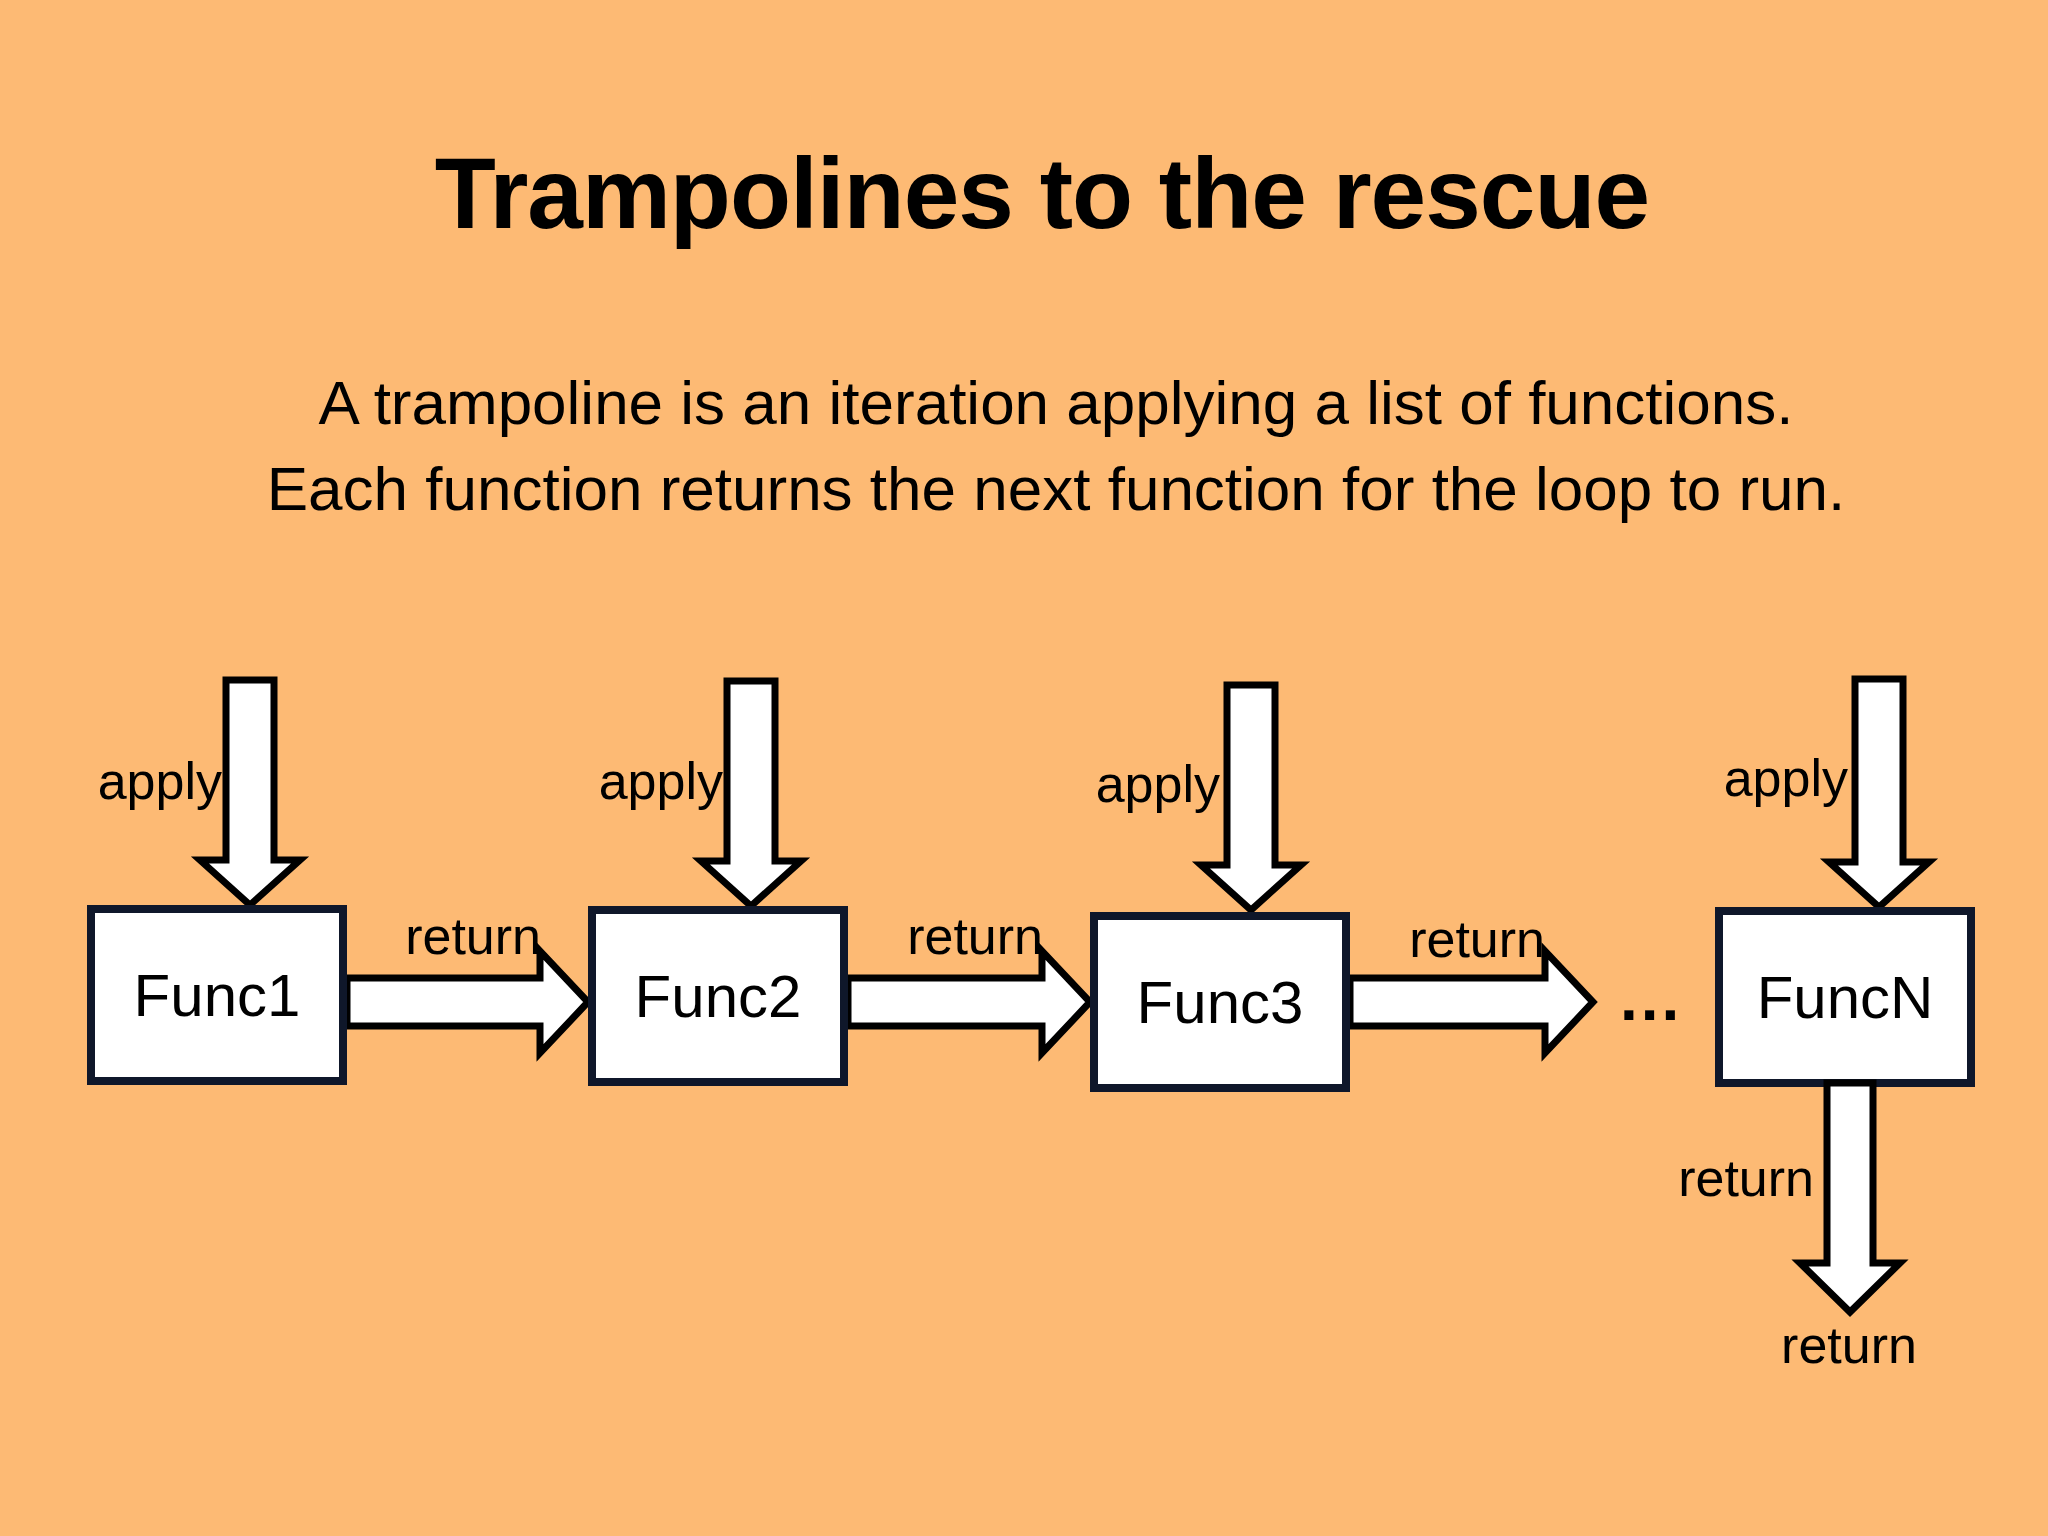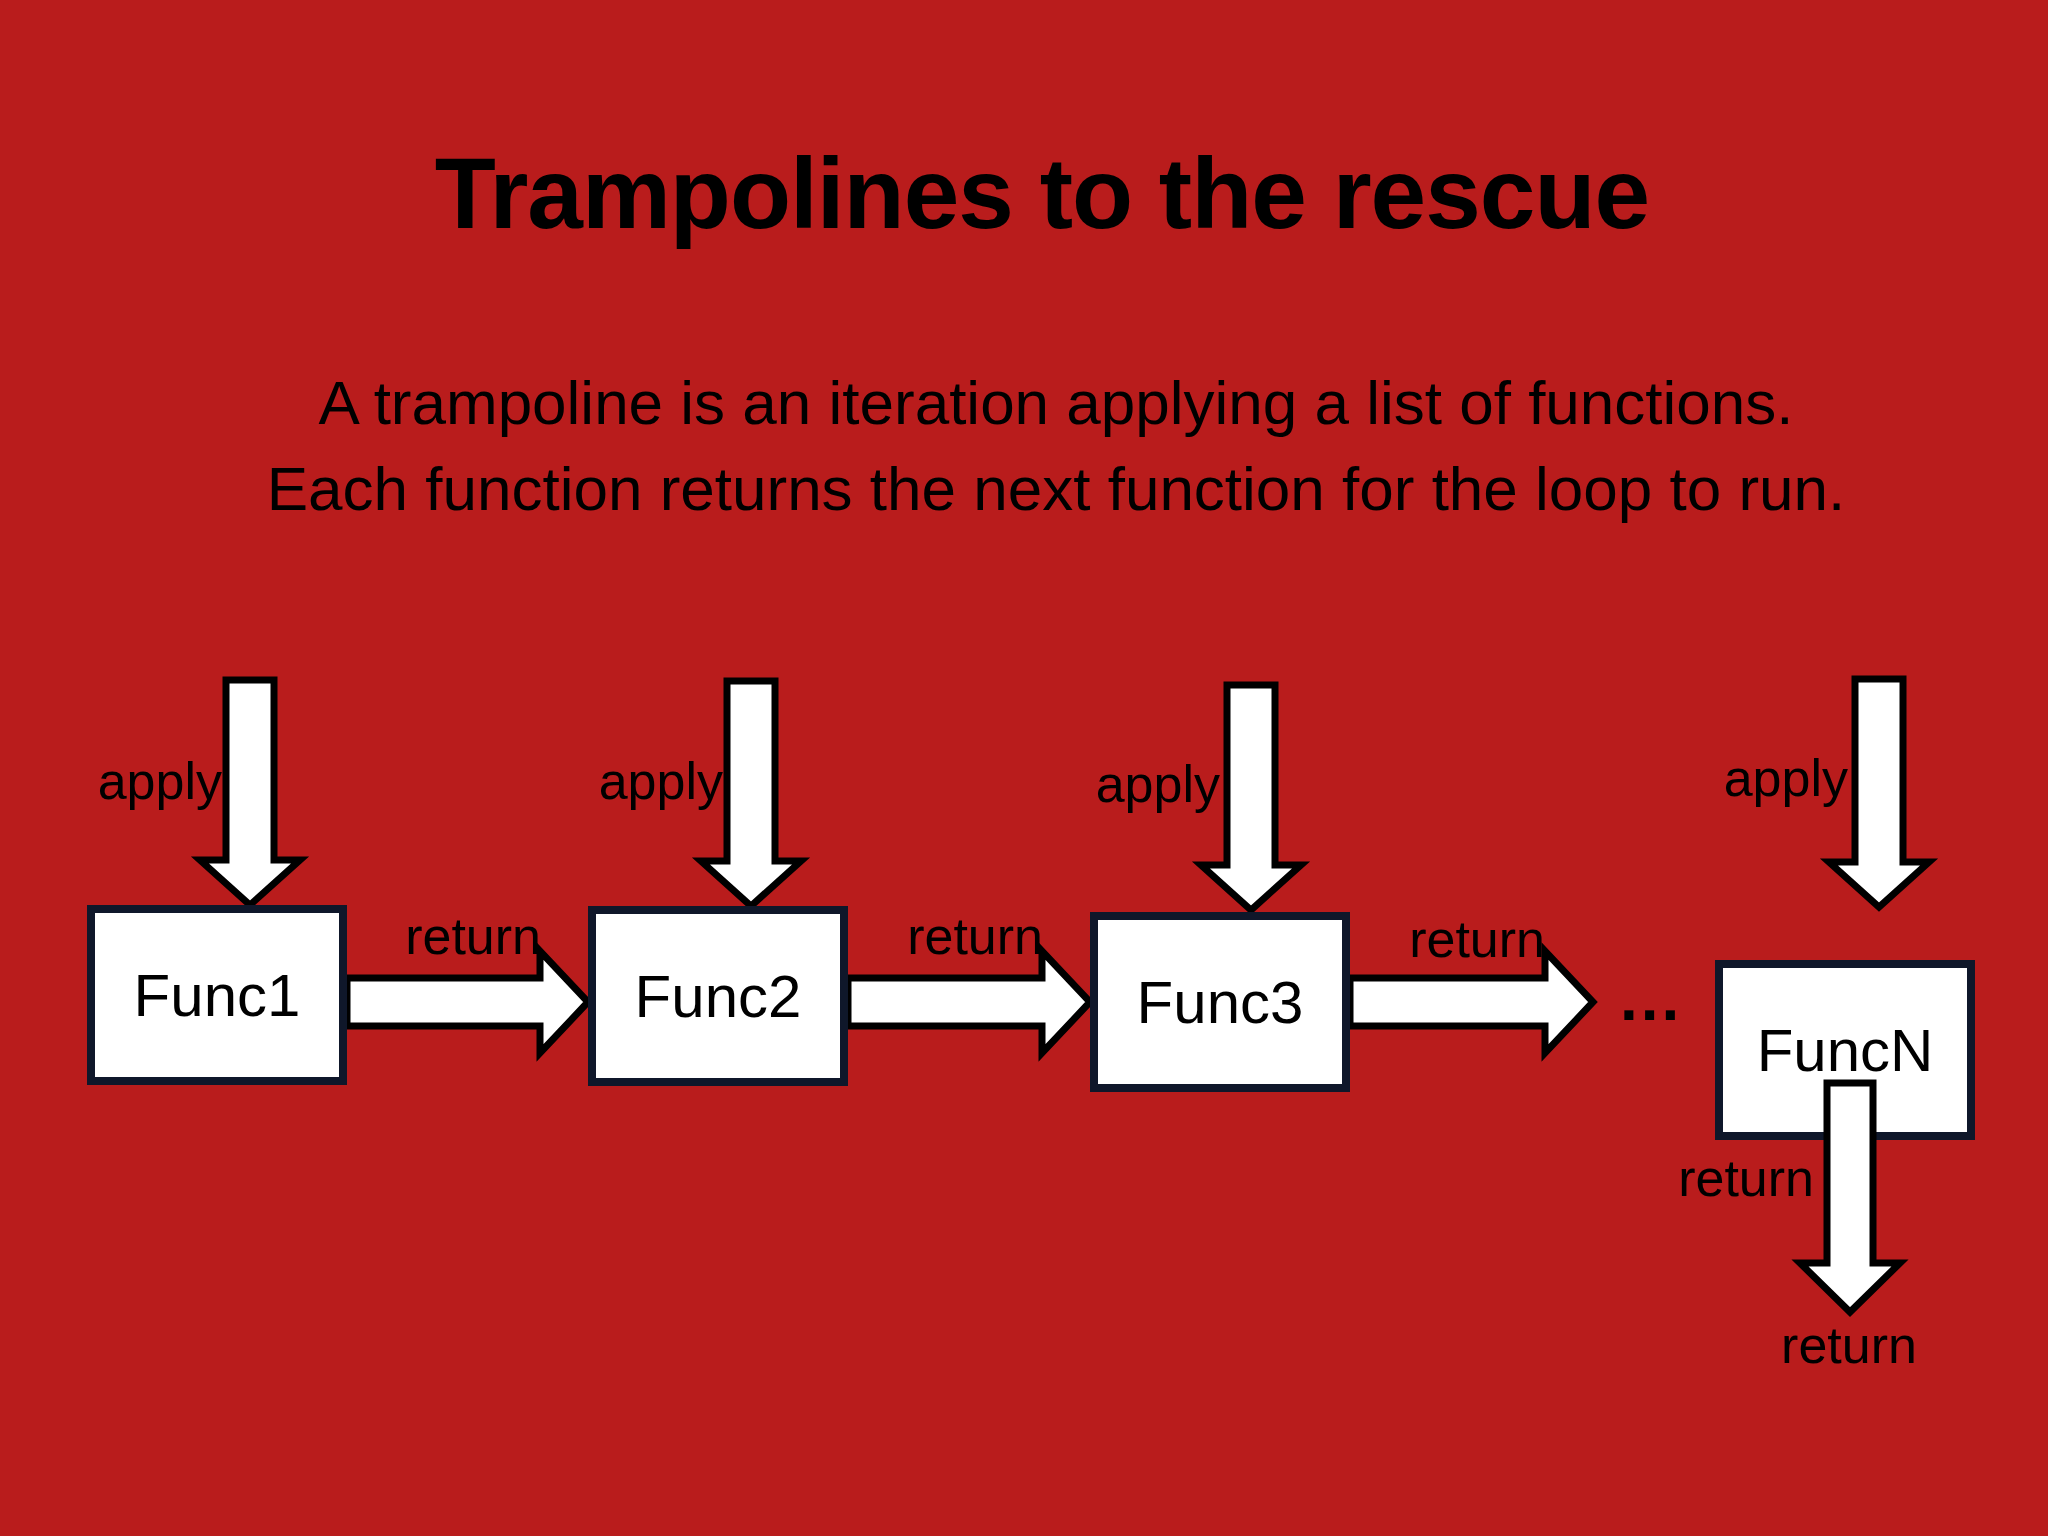--- a/index.html
+++ b/index.html
@@ -1,19 +1,19 @@
 <!DOCTYPE html>
 <html><head>
 <meta charset="utf-8">
 <style>
   html,body{margin:0;padding:0;background:#888;}
   .slide{
     position:relative;
     width:2048px;height:1536px;
-    background:#b91c1c;
+    background:#fdba74;
     overflow:hidden;
     font-family:"Liberation Sans", sans-serif;
     color:#000000;
   }
   .title{
     position:absolute;
     left:18px;top:133px;width:2048px;
     margin:0;
     font-size:100px;line-height:120px;font-weight:700;
     text-align:center;
@@ -61,21 +61,21 @@
   #apply-arrow-n{left:1829px;top:679px;}
   #apply-label-1{right:222px;top:753px;}
   #apply-label-2{right:1325px;top:753px;}
   #apply-label-3{right:828px;top:756px;}
   #apply-label-n{right:200px;top:750px;}
   
   #apply-label-1{right:1826px;}
   #func-box-1{left:87px;top:905px;}
   #func-box-2{left:588px;top:906px;}
   #func-box-3{left:1090px;top:912px;}
-  #func-box-n{left:1715px;top:960px;}
+  #func-box-n{left:1715px;top:907px;}
   #return-arrow-1{left:347px;top:951px;}
   #return-arrow-2{left:848px;top:951px;}
   #return-arrow-3{left:1350px;top:951px;}
   #return-label-1{right:1507px;top:908px;}
   #return-label-2{right:1005px;top:908px;}
   #return-label-3{right:503px;top:911px;}
   #return-arrow-down{left:1800px;top:1083px;}
   #return-label-down{right:234px;top:1150px;}
 </style>
 </head>

